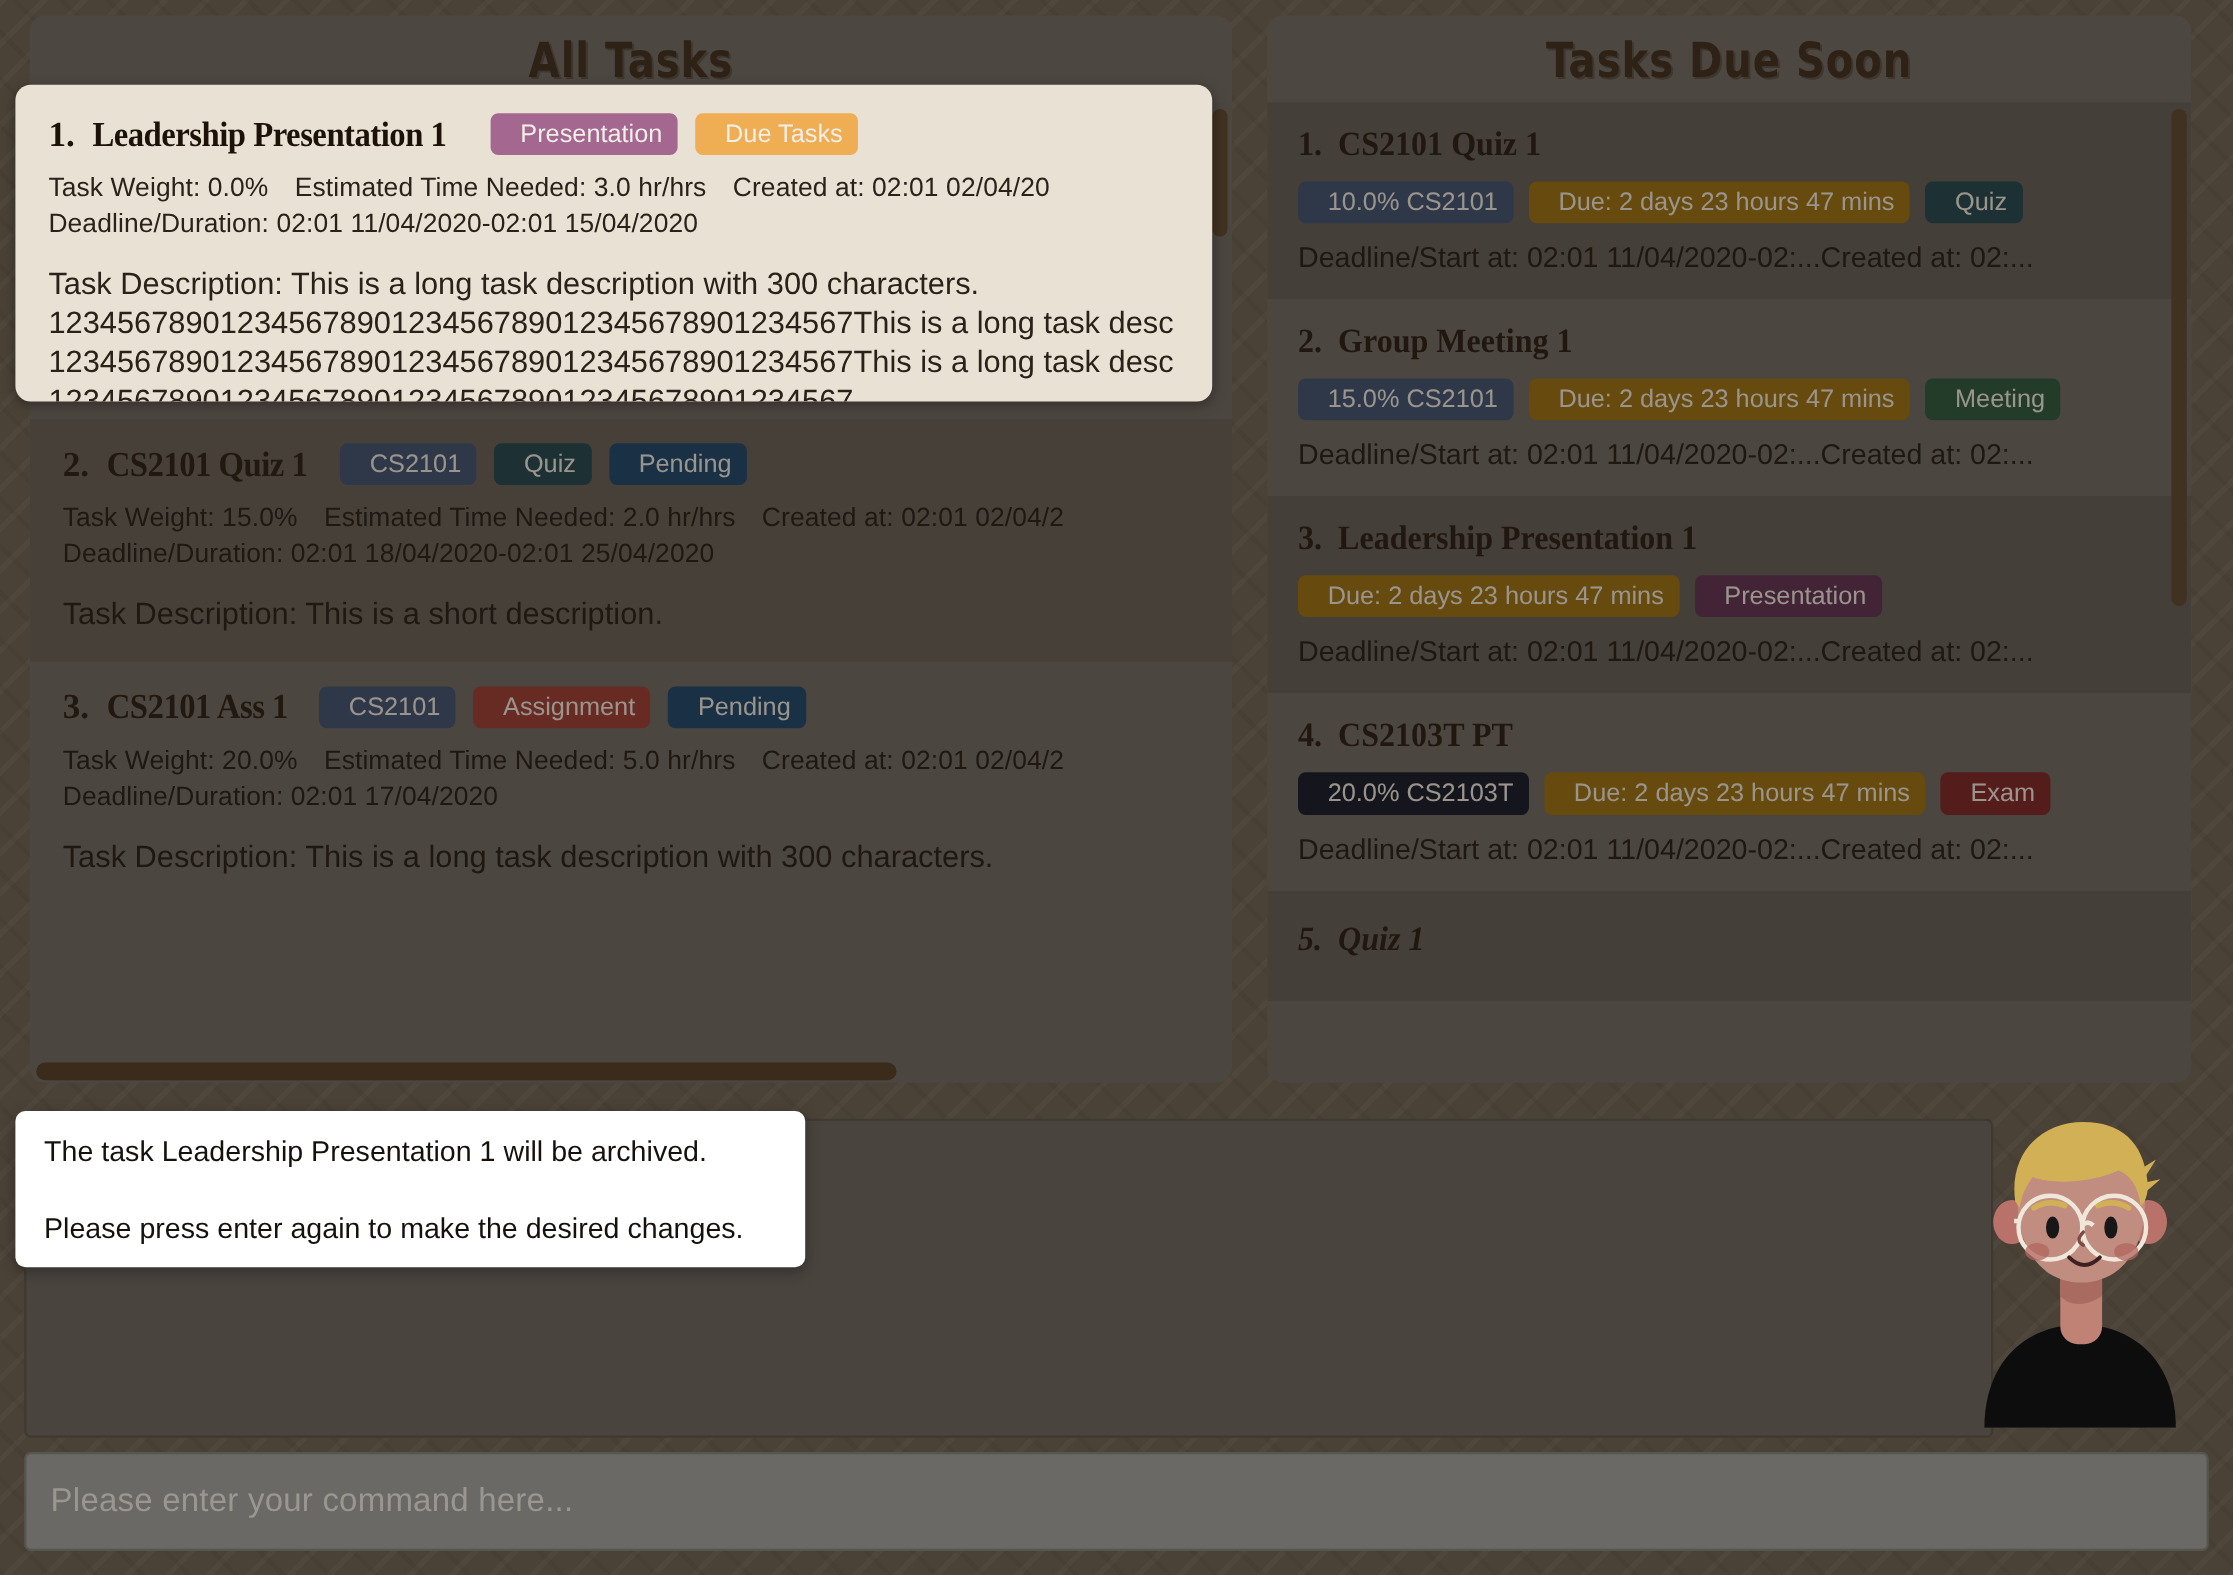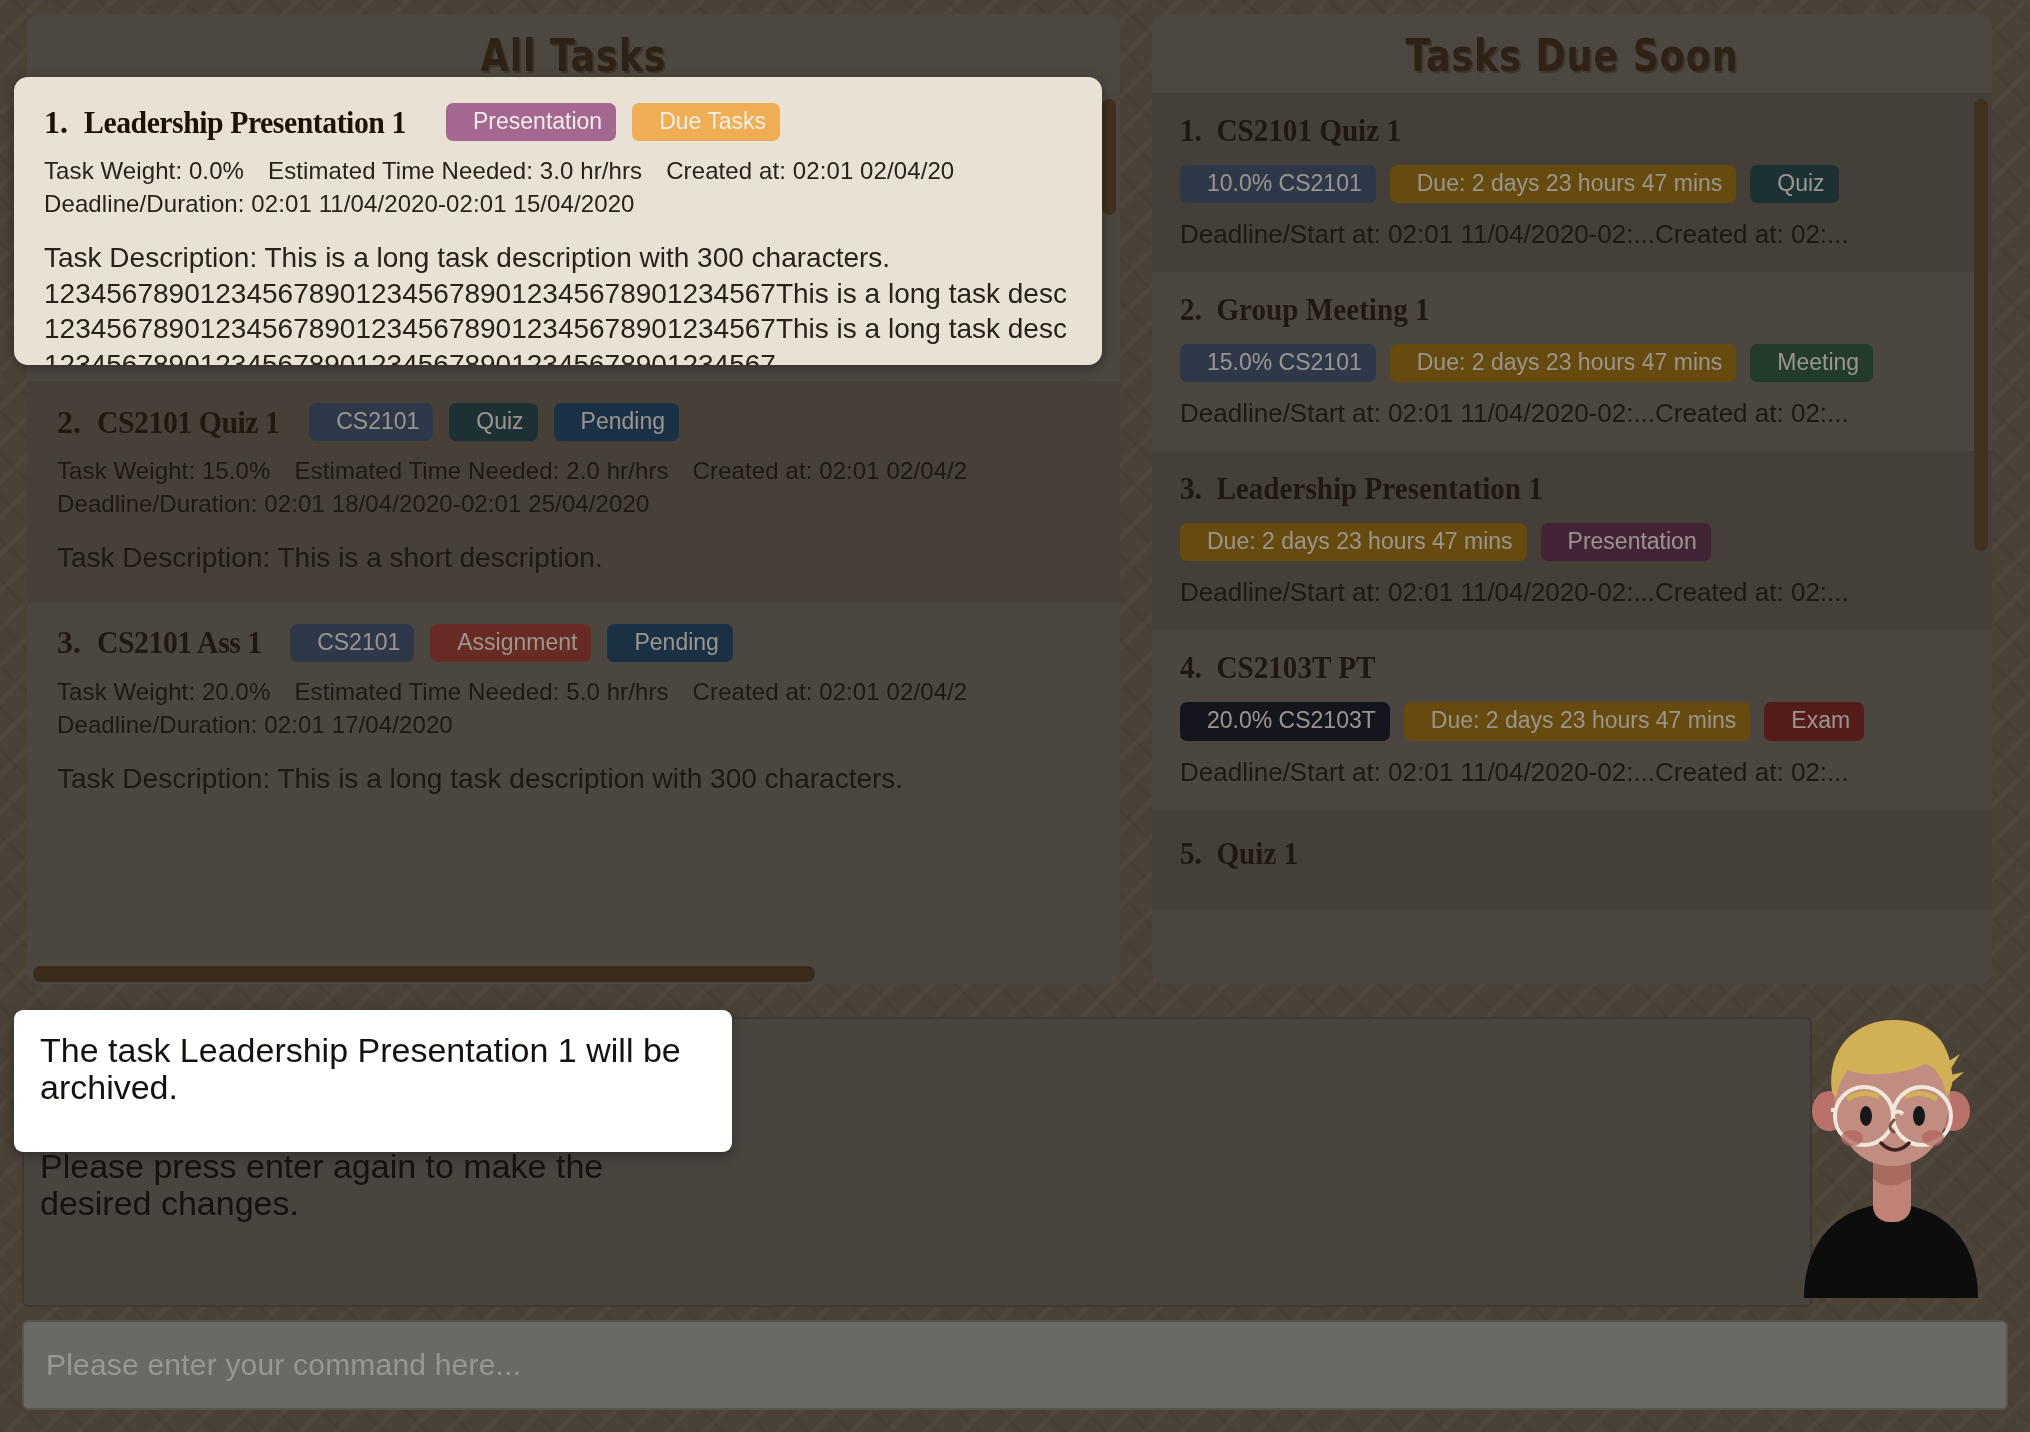--- a/index.html
+++ b/index.html
@@ -235,21 +235,21 @@
     width: 718px;
     height: 142px;
     background: #ffffff;
     border-radius: 9px;
     box-shadow: 0 4px 14px rgba(0,0,0,0.3);
     padding: 22px 26px;
     box-sizing: border-box;
     z-index: 70;
   }
   .popup-line {
-    font-size: 34px;
+    font-size: 26px;
     color: #15120e;
     line-height: 1.1;
   }
   .popup-line.second { margin-top: 41px; }
 
   .avatar-wrap {
     position: absolute;
     right: 24px;
     bottom: 134px;
     width: 230px;
@@ -395,21 +395,21 @@
             <span class="tag" style="background:#0f172a">20.0% CS2103T</span>
             <span class="tag" style="background:#9b7010">Due: 2 days 23 hours 47 mins</span>
             <span class="tag" style="background:#7a2126">Exam</span>
           </div>
           <div class="due-meta">
             <span>Deadline/Start at: 02:01 11/04/2020-02:...</span>
             <span>Created at: 02:...</span>
           </div>
         </div>
 
-        <div class="due-row even" style="padding-top:26px;">
+        <div class="due-row even" style="padding-top:26px;font-style:italic;">
           <div class="due-name">
             <span>5.</span>&nbsp;&nbsp;<span>Quiz 1</span>
           </div>
         </div>
 
         <div class="vscroll-track">
           <div class="vscroll-thumb" style="top:6px;height:452px;"></div>
         </div>
       </div>
     </div>

